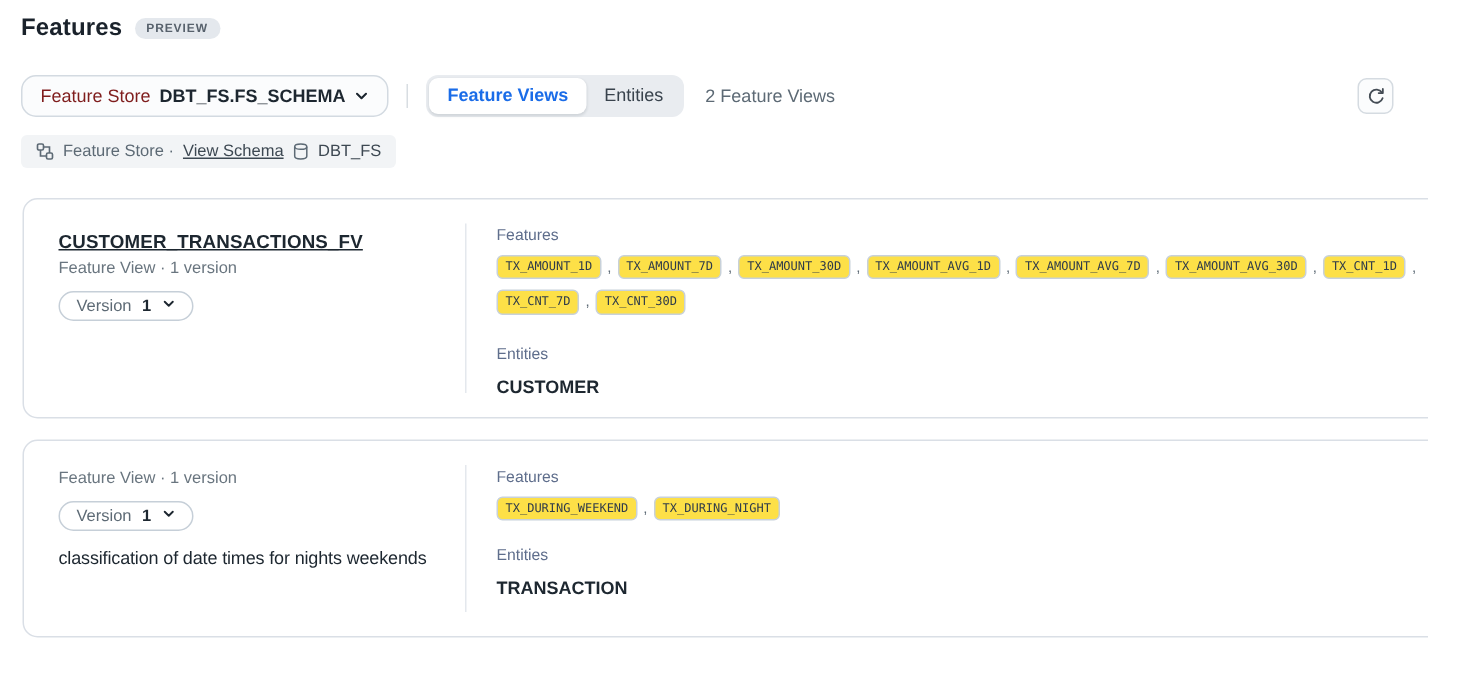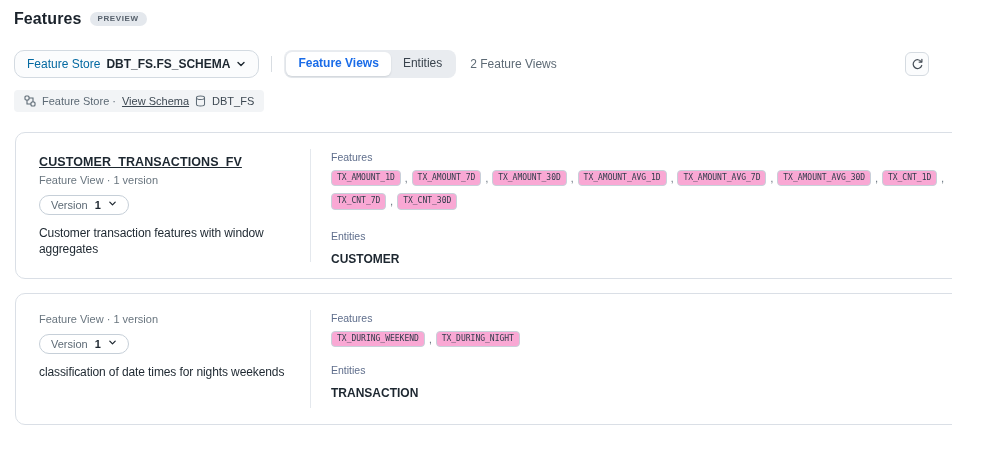--- a/index.html
+++ b/index.html
@@ -9,21 +9,21 @@
   
   .hdr { position:absolute; top:10px; left:14px; display:flex; align-items:center; gap:8px; }
   .page-title { font-size:16px; font-weight:700; color:#1a222b; letter-spacing:.1px; }
   .preview-badge { background:#e4e8ed; color:#57616c; font-size:8px; font-weight:700; letter-spacing:.6px;
     padding:3px 8px; border-radius:9px; line-height:1; }
 
   
   .toolbar { position:absolute; top:50px; left:14px; right:60px; height:28px; display:flex; align-items:center; }
   .store-select { display:inline-flex; align-items:center; gap:6px; height:28px; padding:0 12px;
     border:1px solid #d3dae1; border-radius:10px; background:#fbfcfd; cursor:pointer; }
-  .store-label { font-size:12px; color:#0369a1; }
+  .store-label { font-size:12px; color:#7f1d1d; }
   .store-value { font-size:12px; font-weight:700; color:#1d2730; }
   .vdiv { width:1px; height:16px; background:#d8dde2; margin:0 12px; }
   .segmented { display:inline-flex; align-items:center; background:#e9ecf0; border-radius:8px; padding:2px; height:28px; }
   .seg { font-size:12px; padding:4px 12px; border-radius:6px; color:#39434d; cursor:pointer; line-height:1.3; }
   .seg.active { background:#ffffff; color:#1a6ce8; font-weight:700; box-shadow:0 1px 2px rgba(20,30,40,.12); }
   .count-text { font-size:12px; color:#5d6a75; margin-left:14px; }
   .refresh-btn { position:absolute; top:52px; right:23px; width:24px; height:24px; border:1px solid #d5dbe1;
     border-radius:6px; background:#fbfcfd; display:flex; align-items:center; justify-content:center; cursor:pointer; }
 
   
@@ -46,21 +46,21 @@
     letter-spacing:.1px; cursor:pointer; margin-bottom:5px; }
   .fv-sub { font-size:11px; color:#69757f; margin-bottom:9px; }
   .version-pill { display:inline-flex; align-items:flex-start; gap:7px; border:1px solid #c6cfd8; border-radius:12px;
     background:#fff; padding:3px 11px; cursor:pointer; margin-bottom:11px; }
   .version-pill .vlabel { font-size:11px; color:#5d6a75; }
   .version-pill .vval { font-size:11px; font-weight:700; color:#1d2730; }
   .fv-desc { font-size:12px; color:#1d2730; line-height:1.3; width:268px; letter-spacing:-.1px; }
 
   .sec-label { font-size:10.5px; color:#5f6e8c; margin-bottom:7px; }
   .chips { display:flex; flex-wrap:wrap; align-items:center; column-gap:4px; row-gap:7px; max-width:618px; }
-  .chip { font-family:"DejaVu Sans Mono", monospace; font-size:8px; color:#2f3b4a; background:#f9a8d4;
+  .chip { font-family:"DejaVu Sans Mono", monospace; font-size:8px; color:#2f3b4a; background:#fde047;
     border:1px solid #c8d1da; border-radius:4px; padding:2px 5px; line-height:1.3; white-space:nowrap; }
   .comma { font-size:10px; color:#5d6a75; }
   .ent-block1 { margin-top:20px; }
   .ent-block2 { margin-top:17px; }
   .ent-link { display:inline-block; font-size:12px; font-weight:700; color:#1d2730; 
     cursor:pointer; }
 
   .icon { display:inline-flex; align-items:center; justify-content:center; }
 </style>
 </head>
@@ -125,21 +125,20 @@
       <div class="fv-sub">Feature View · 1 version</div>
       <div class="version-pill">
         <span class="vlabel">Version</span>
         <span class="vval">1</span>
         <span class="icon">
           <svg width="9" height="9" viewBox="0 0 10 10">
               <path d="M2 3.5 L5 6.5 L8 3.5" fill="none" stroke="#1d2730" stroke-width="1.4" stroke-linecap="round" stroke-linejoin="round"></path>
             </svg>
         </span>
       </div>
-      <div class="fv-desc">Customer transaction features with window aggregates</div>
     </div>
     <div class="col-div"></div>
     <div class="col-right">
       <div class="sec-label">Features</div>
       <div class="chips">
           <span class="chip">TX_AMOUNT_1D</span>
           <span class="comma">,</span>
           <span class="chip">TX_AMOUNT_7D</span>
           <span class="comma">,</span>
           <span class="chip">TX_AMOUNT_30D</span>

